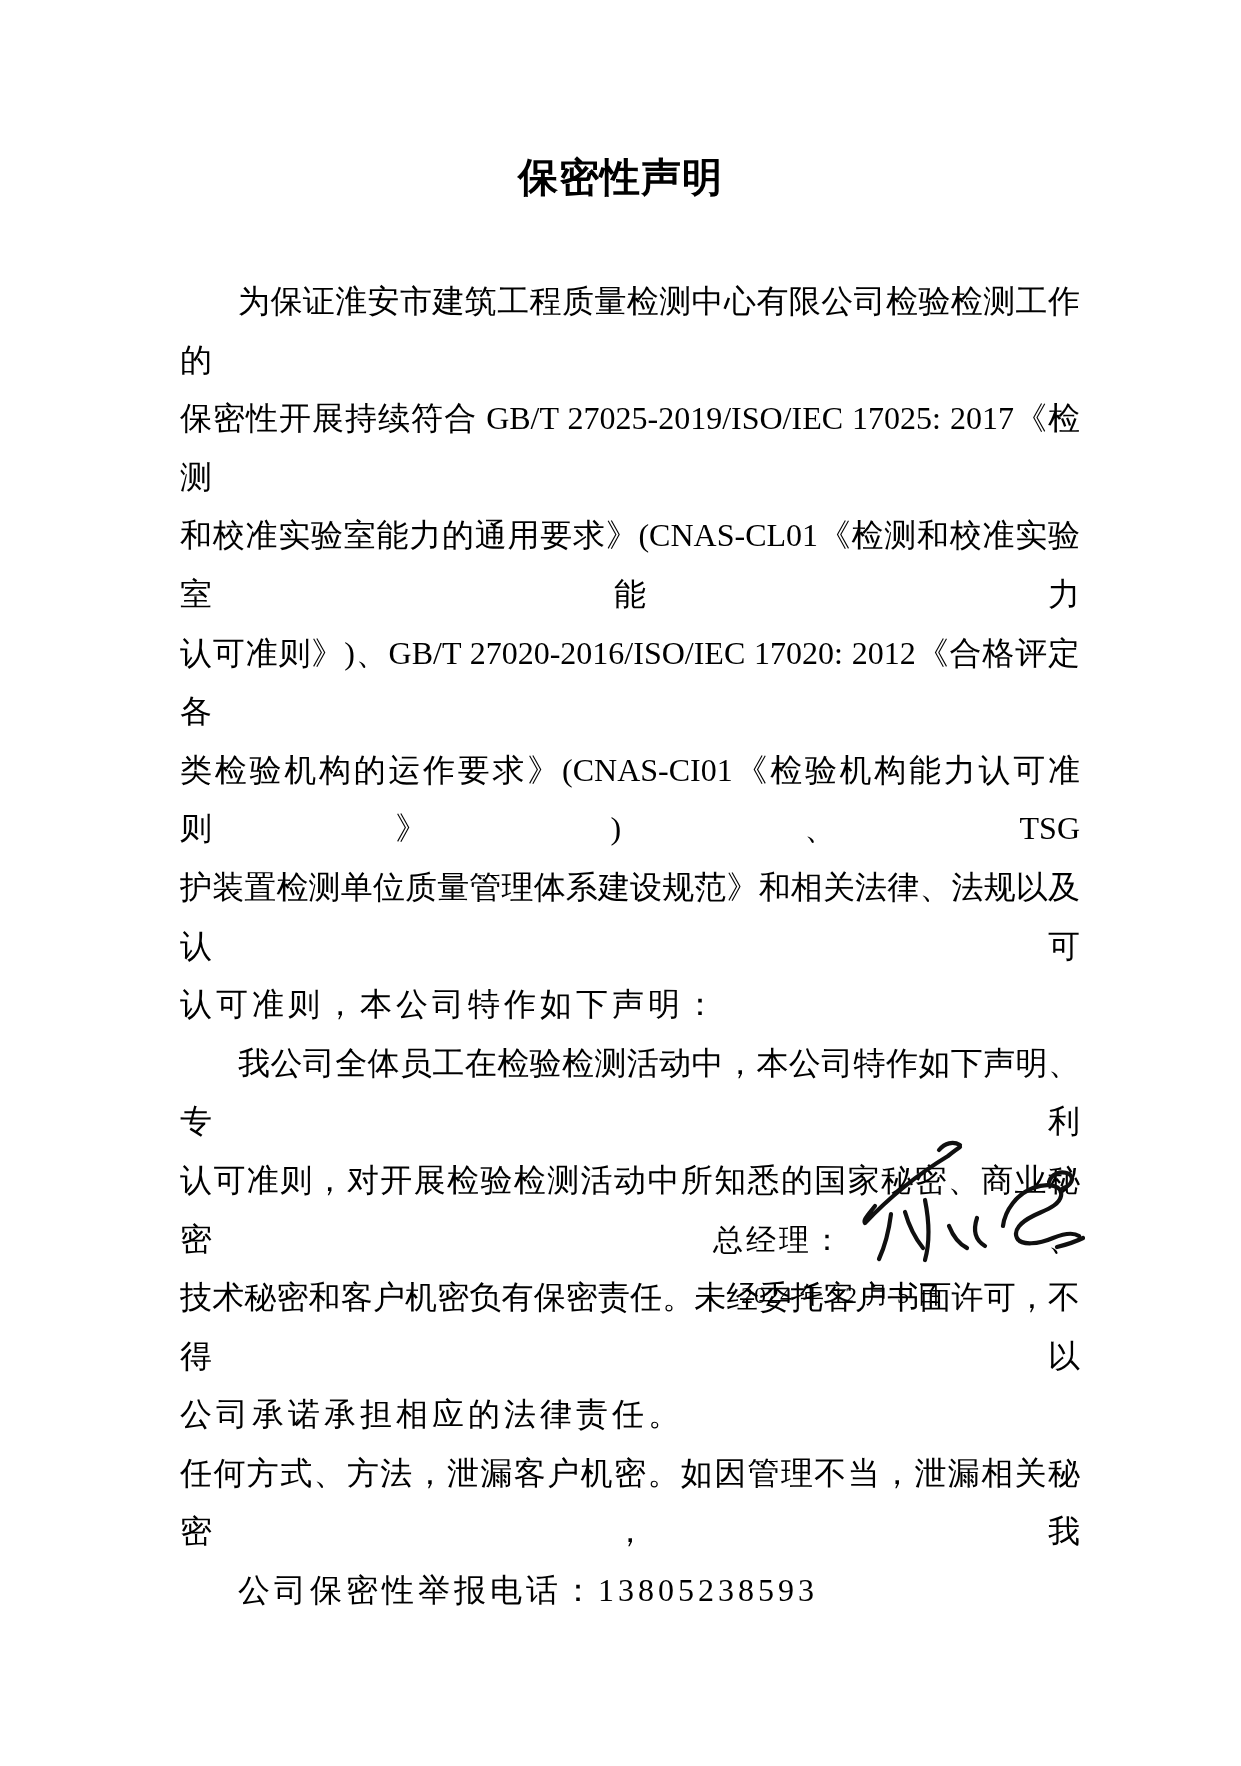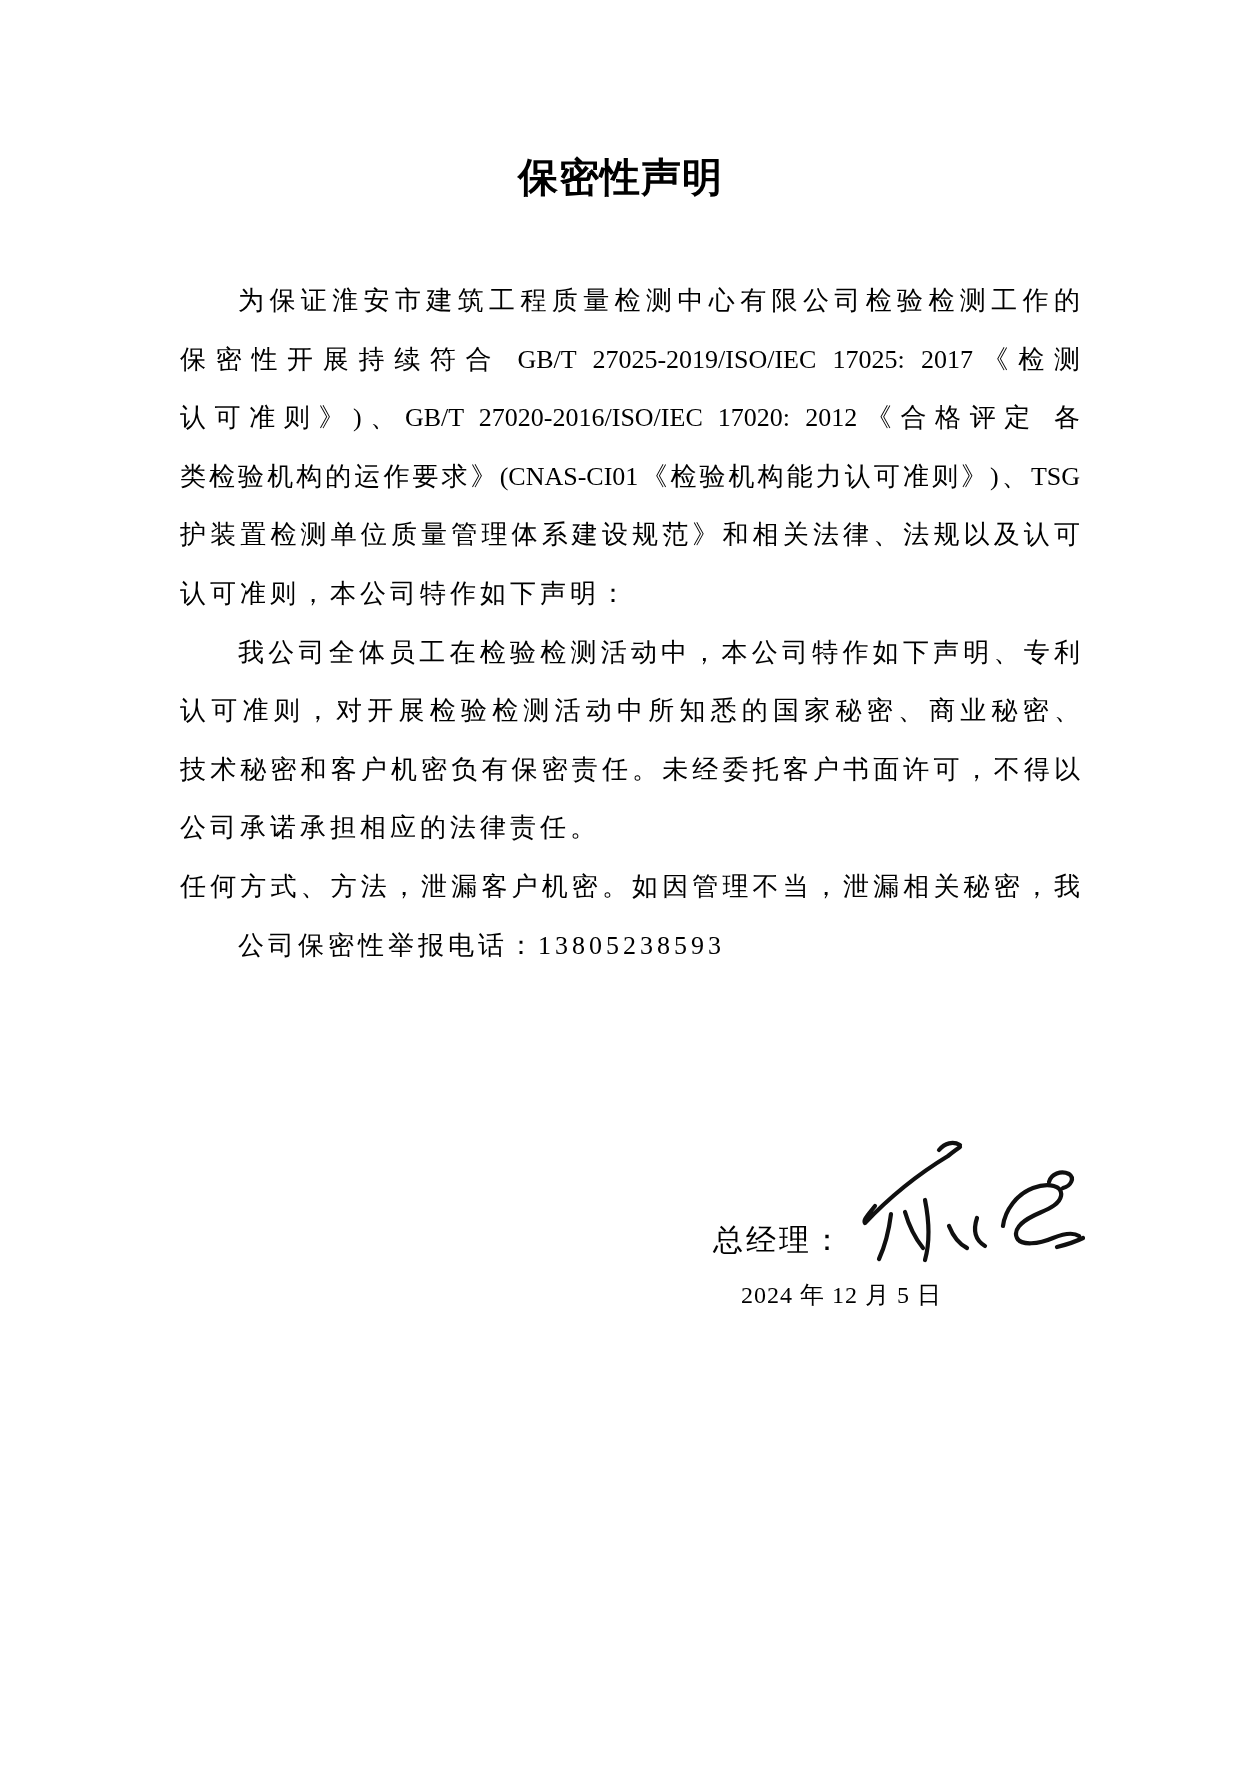--- a/index.html
+++ b/index.html
@@ -17,21 +17,21 @@
     top:156px;left:0;width:100%;
     text-align:center;
     font-size:40px;
     font-weight:bold;
     letter-spacing:1px;
     line-height:44px;
   }
   .body-text{
     position:absolute;
     top:272px;left:180px;width:900px;
-    font-size:26px;
+    font-size:32px;
     line-height:58.6px;
   }
   .line{width:100%;}
   .just{
     text-align:justify;
     text-align-last:justify;
   }
   .plain{
     text-align:left;
     letter-spacing:4px;
@@ -67,20 +67,21 @@
 </head>
 <body>
 
 <div class="page">
 
   <div class="doc-title">保密性声明</div>
 
   <div class="body-text">
     <div class="line just indent">为保证淮安市建筑工程质量检测中心有限公司检验检测工作的</div>
     <div class="line just">保密性开展持续符合 GB/T 27025-2019/ISO/IEC 17025: 2017《检测</div>
+    <div class="line just">和校准实验室能力的通用要求》(CNAS-CL01《检测和校准实验室能力</div>
     <div class="line just">认可准则》)、GB/T 27020-2016/ISO/IEC 17020: 2012《合格评定 各</div>
     <div class="line just">类检验机构的运作要求》(CNAS-CI01《检验机构能力认可准则》)、TSG</div>
     <div class="line just">护装置检测单位质量管理体系建设规范》和相关法律、法规以及认可</div>
     <div class="line plain">认可准则，本公司特作如下声明：</div>
     <div class="line just indent">我公司全体员工在检验检测活动中，本公司特作如下声明、专利</div>
     <div class="line just">认可准则，对开展检验检测活动中所知悉的国家秘密、商业秘密、</div>
     <div class="line just">技术秘密和客户机密负有保密责任。未经委托客户书面许可，不得以</div>
     <div class="line plain">公司承诺承担相应的法律责任。</div>
     <div class="line just">任何方式、方法，泄漏客户机密。如因管理不当，泄漏相关秘密，我</div>
     <div class="line plain indent">公司保密性举报电话：13805238593</div>

